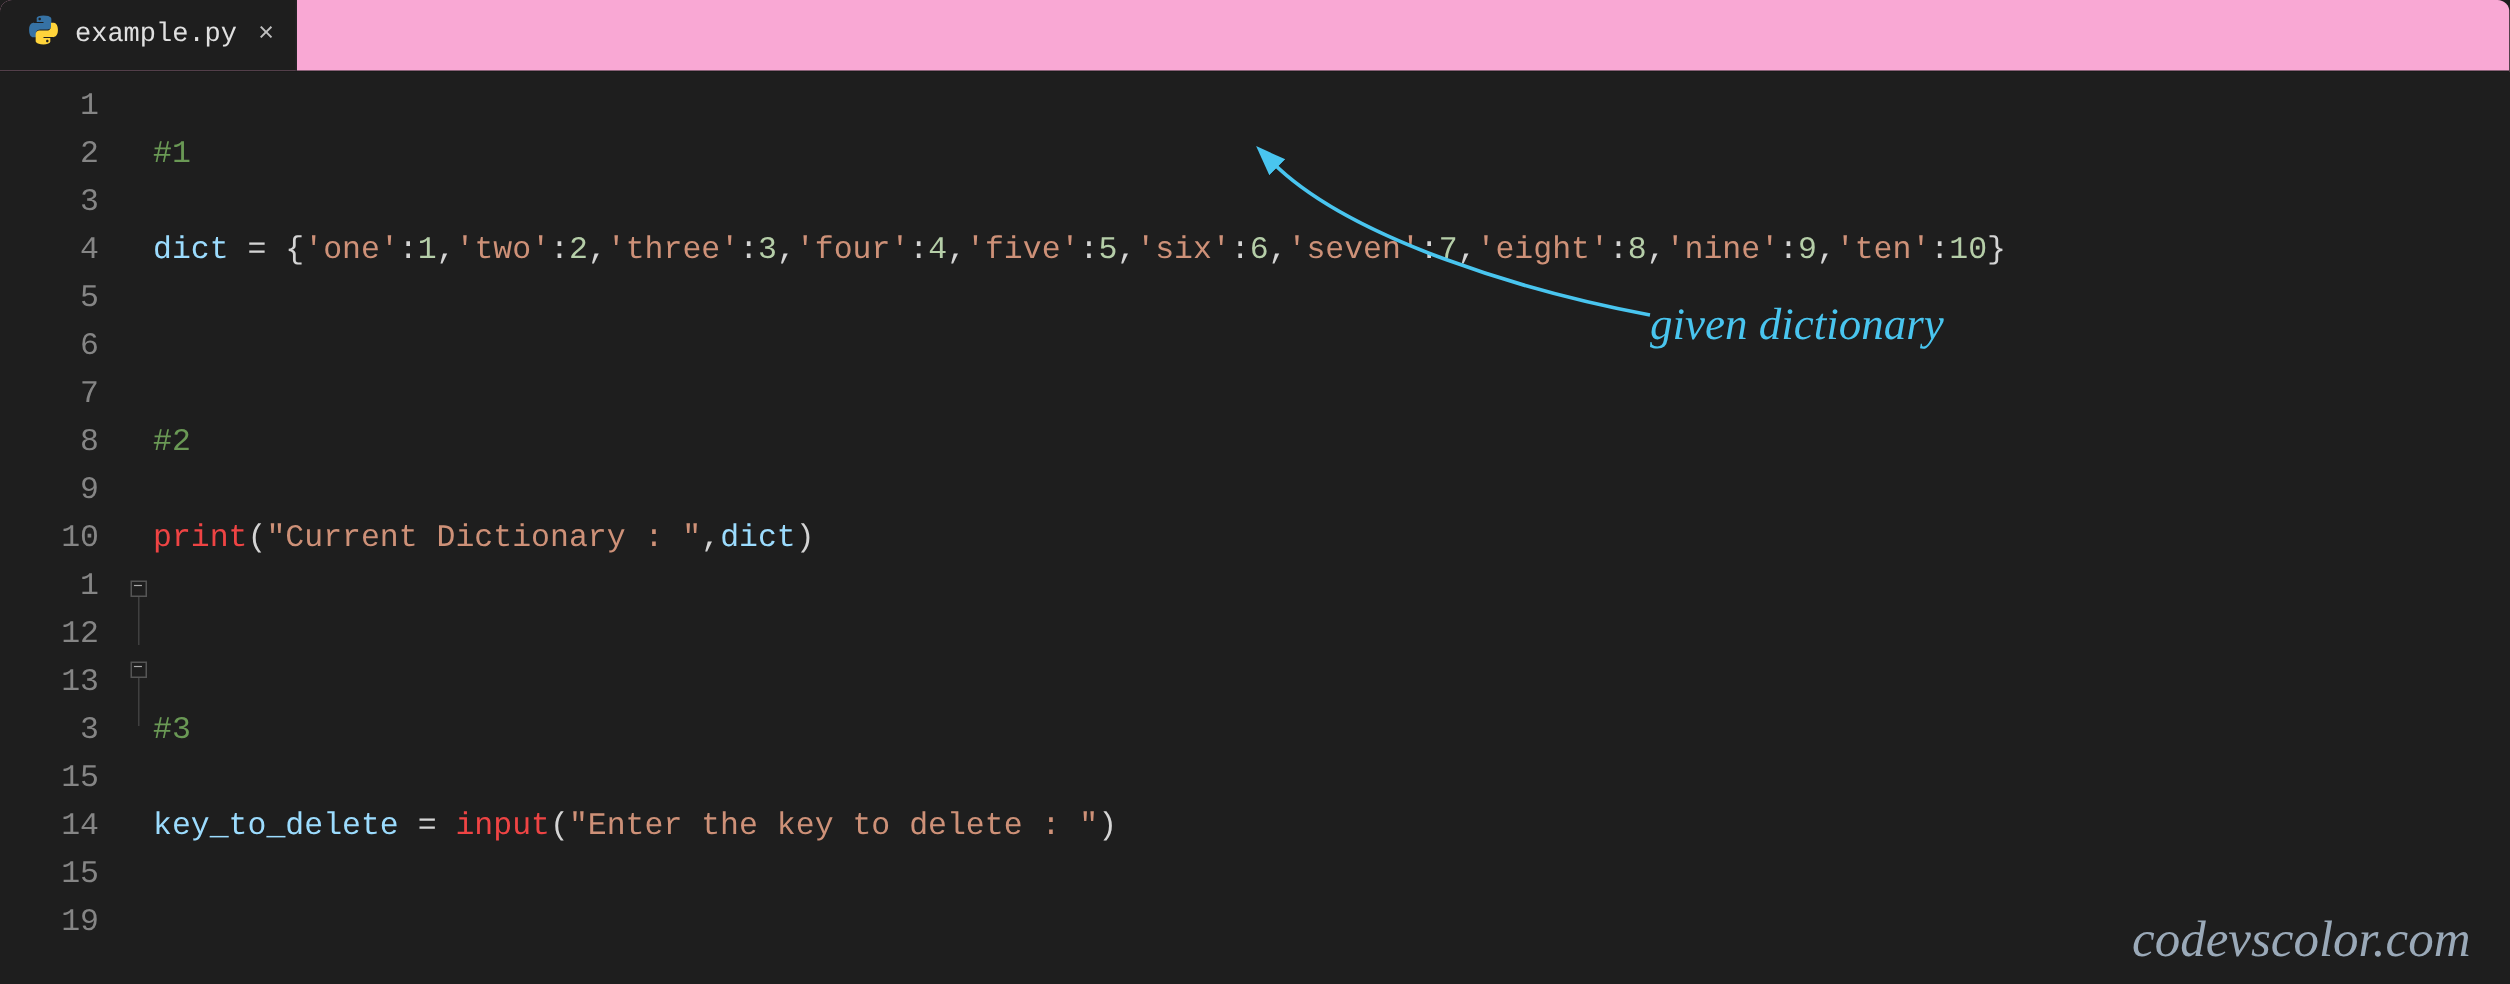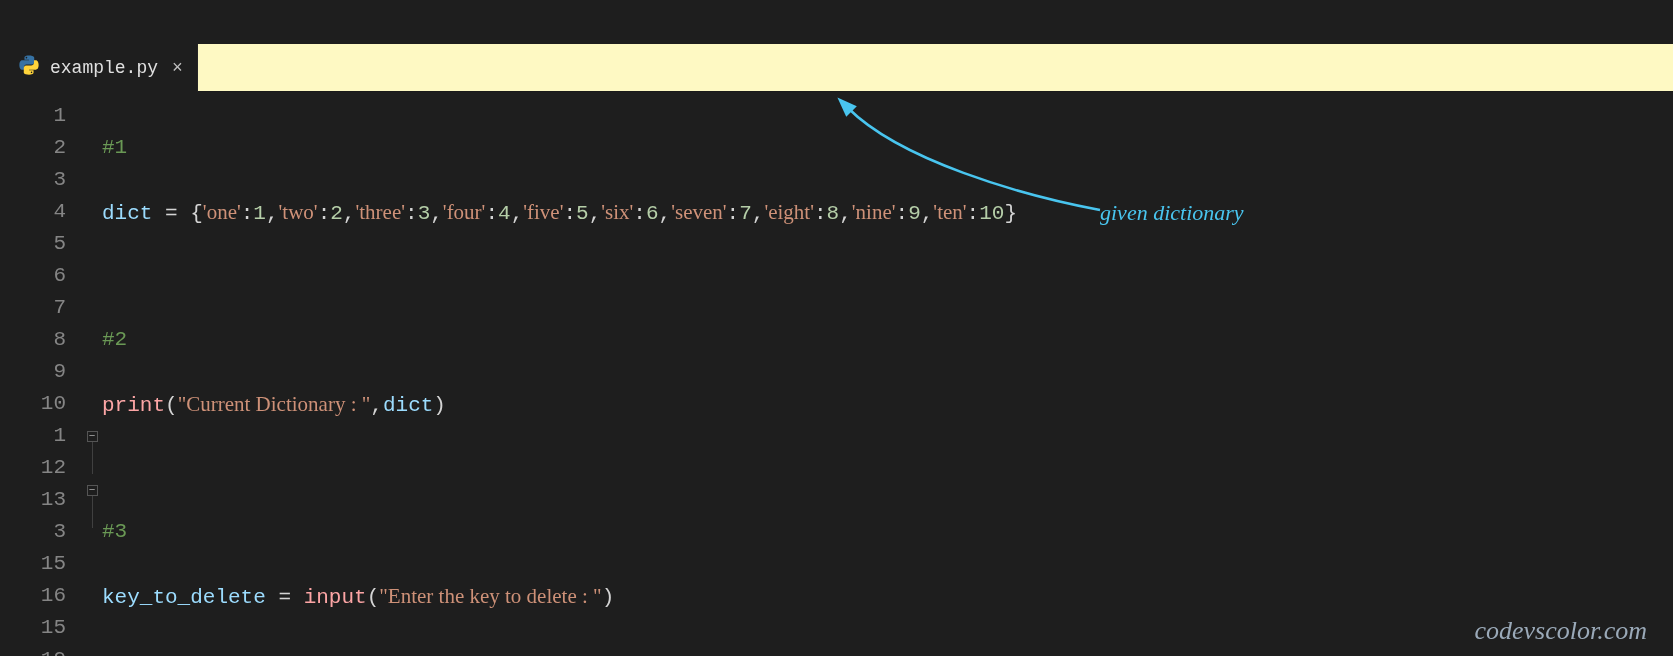--- a/index.html
+++ b/index.html
@@ -8,26 +8,25 @@
     font-family: 'Consolas', 'Monaco', 'Courier New', monospace;
     font-size: 21px;
     color: #d4d4d4;
     width: 1673px;
     height: 656px;
     overflow: hidden;
     position: relative;
     border-radius: 8px;
   }
   .tabbar {
-    background: #fef9c3;
+    background: #f9a8d4;
     height: 48px;
     display: flex;
-    align-items: center;
+    align-items: flex-end;
     border-bottom: 1px solid #1a1a1a;
-    margin-top: 44px;
   }
   .tab {
     background: #1e1e1e;
     display: flex;
     align-items: center;
     padding: 0 14px 0 18px;
     gap: 10px;
     font-size: 18px;
     color: #e0e0e0;
     border-right: 1px solid #252526;
@@ -59,51 +58,51 @@
   .fold-col .vbar { width:0; border-left:1px solid #404040; margin-left:10px; height:32px; }
   .code {
     flex: 1;
     white-space: pre;
     line-height: 32px;
   }
   .code .line { height: 32px; display: block; }
   .c-comment { color: #6A9955; }
   .c-ident { color: #9CDCFE; text-align: center; }
   .c-punc { color: #d4d4d4; }
-  .c-string { color: #CE9178; font-family: Liberation Serif, serif; }
+  .c-string { color: #CE9178; }
   .c-num { color: #B5CEA8; }
-  .c-func { color: #fca5a5; text-align: center; }
+  .c-func { color: #ef4444; text-align: center; }
   .annotation {
     position: absolute;
     pointer-events: none;
   }
   .arrow-svg {
     position: absolute;
     left: 840px;
     top: 100px;
     width: 280px;
     height: 130px;
     overflow: visible;
   }
   .ann-text {
     position: absolute;
     left: 1100px;
     top: 200px;
     font-family: 'Comic Sans MS', 'Segoe Script', cursive;
     font-style: italic;
-    font-size: 22px;
+    font-size: 30px;
     color: #49c5ef;
   }
   .watermark {
     position: absolute;
     right: 26px;
     bottom: 10px;
     font-family: 'Comic Sans MS', 'Segoe Script', cursive;
     font-style: italic;
-    font-size: 26px;
+    font-size: 34px;
     color: #9aa9b8;
   }
 </style>
 </head>
 <body>
 
 <div class="tabbar">
   <div class="tab">
     <span class="file-icon">
       <svg viewBox="0 0 32 32">
@@ -128,21 +127,21 @@
     <div>6</div>
     <div>7</div>
     <div>8</div>
     <div>9</div>
     <div>10</div>
     <div>1</div>
     <div>12</div>
     <div>13</div>
     <div>3</div>
     <div>15</div>
-    <div>16</div>
+    <div>14</div>
     <div>15</div>
     <div>19</div>
   </div>
   <div class="fold-col">
     <div></div>
       <div></div>
       <div></div>
       <div></div>
       <div></div>
       <div></div>

